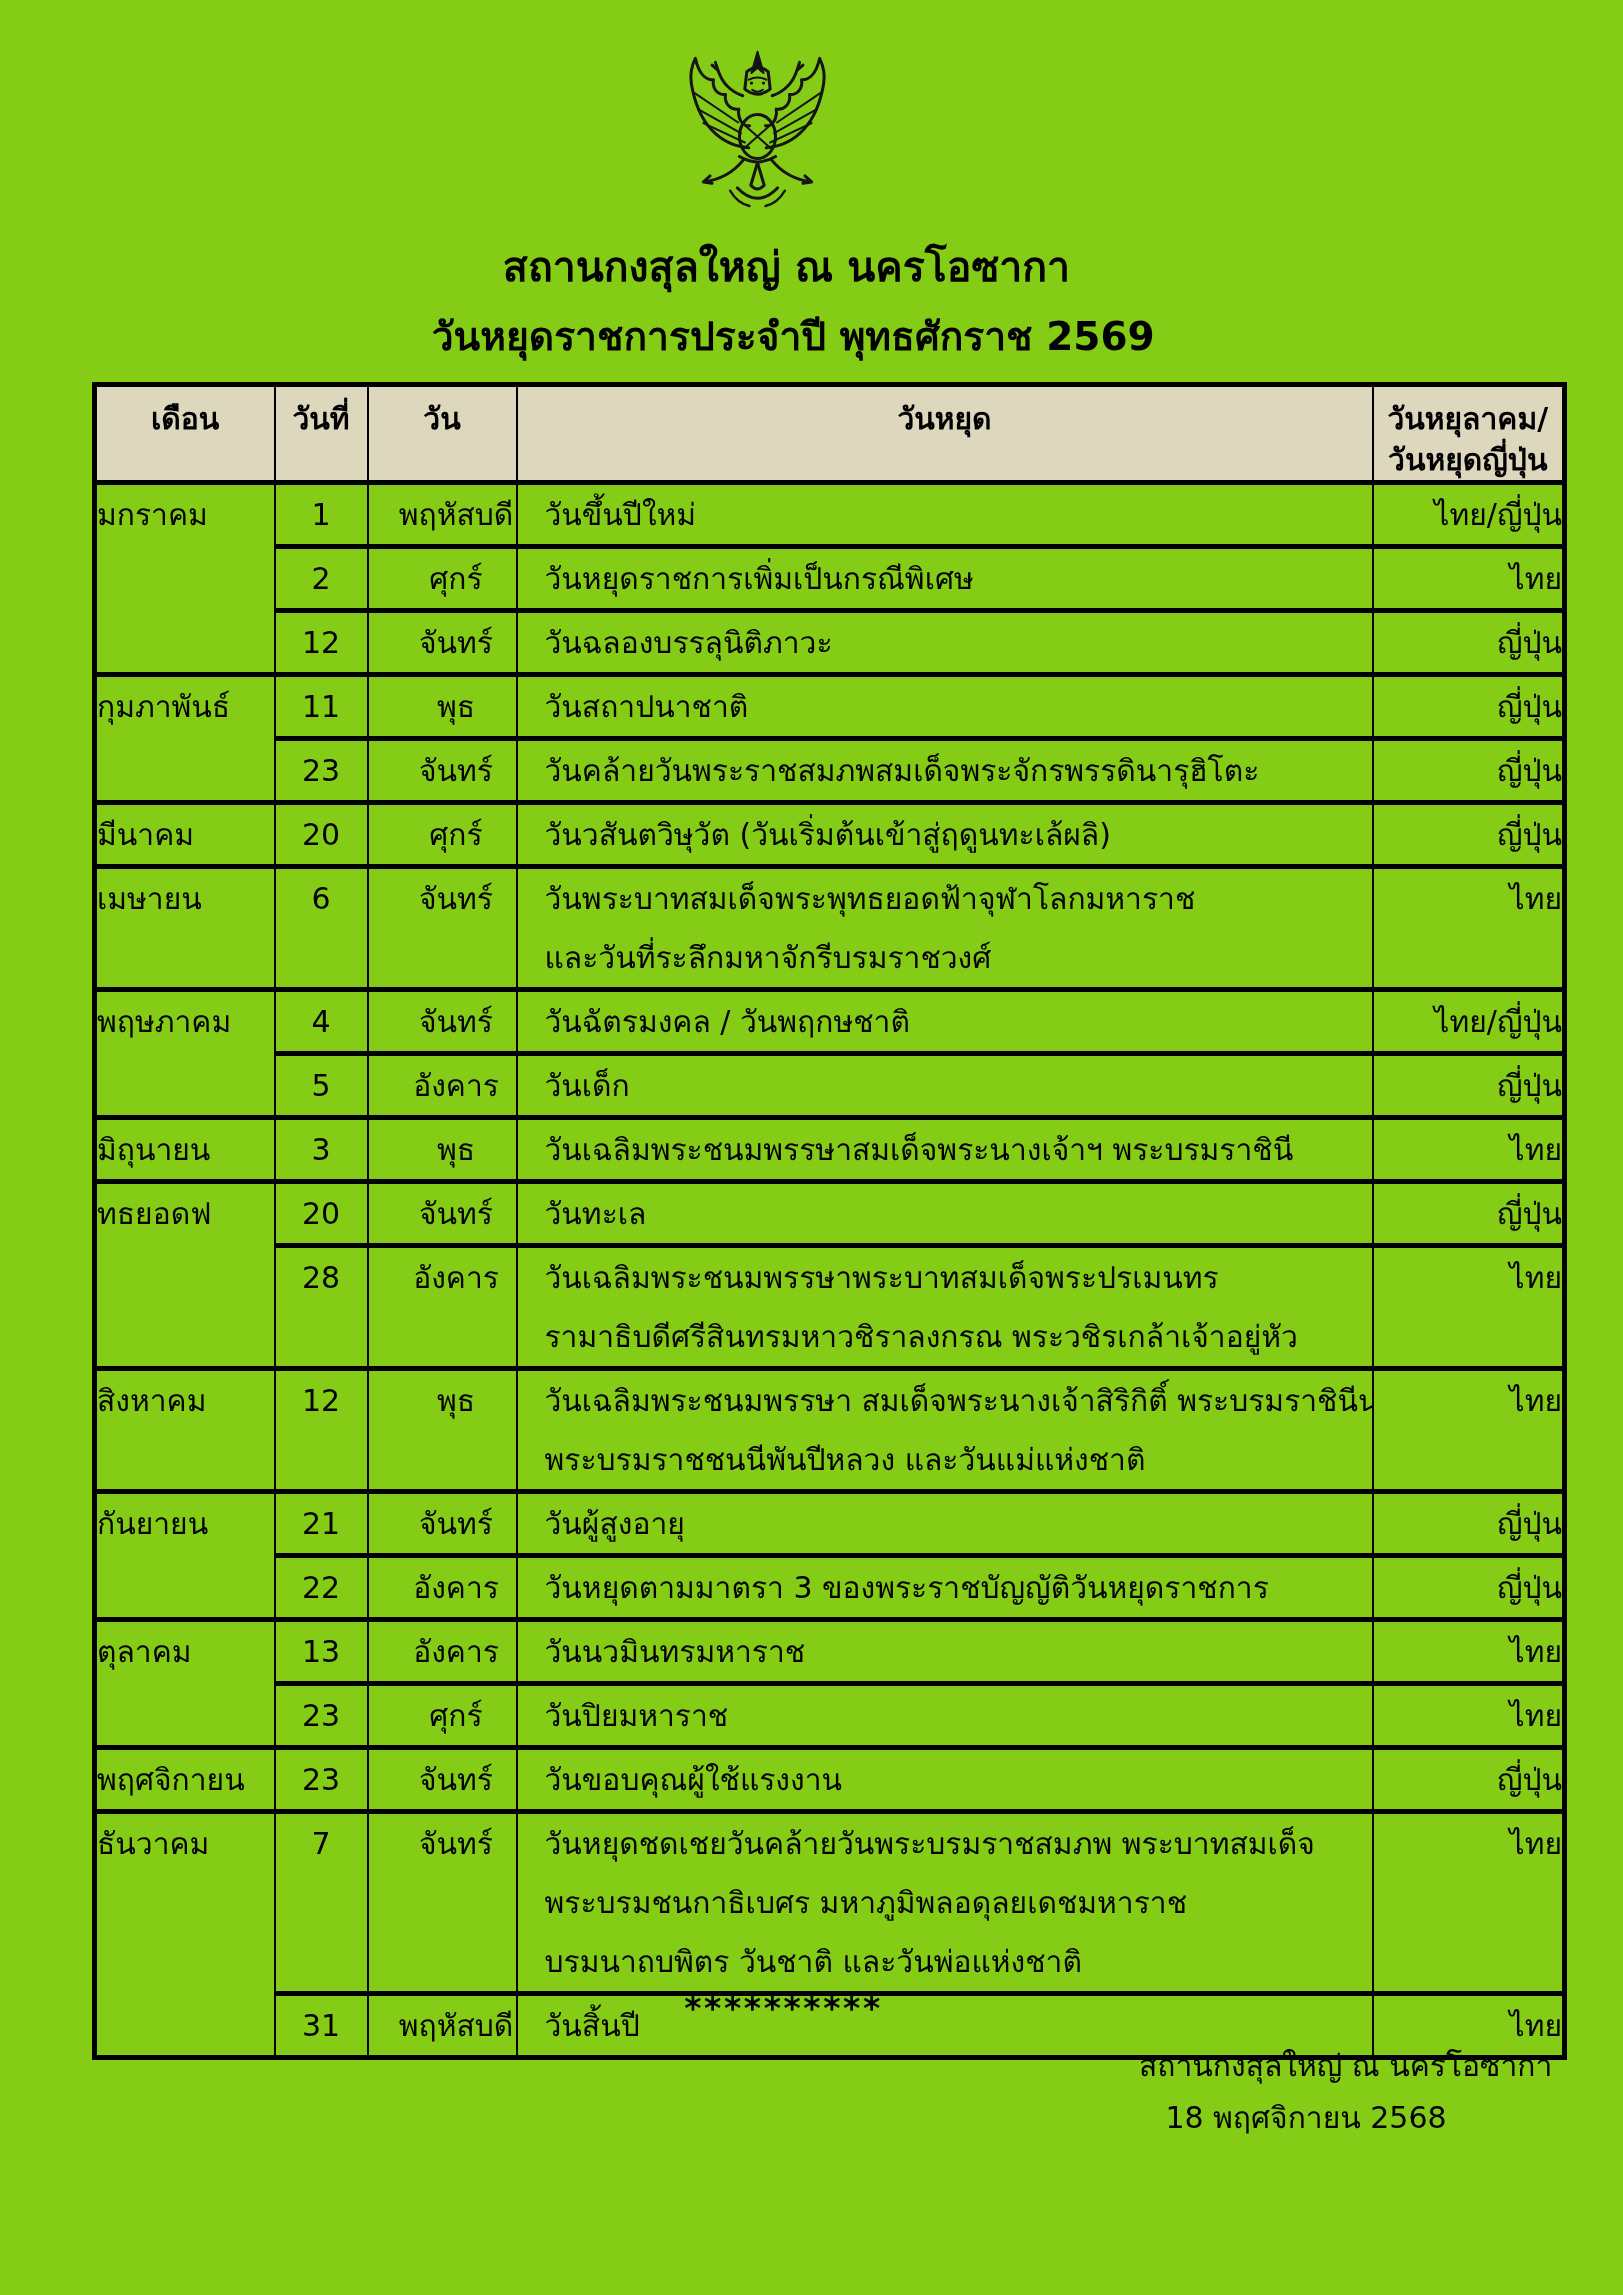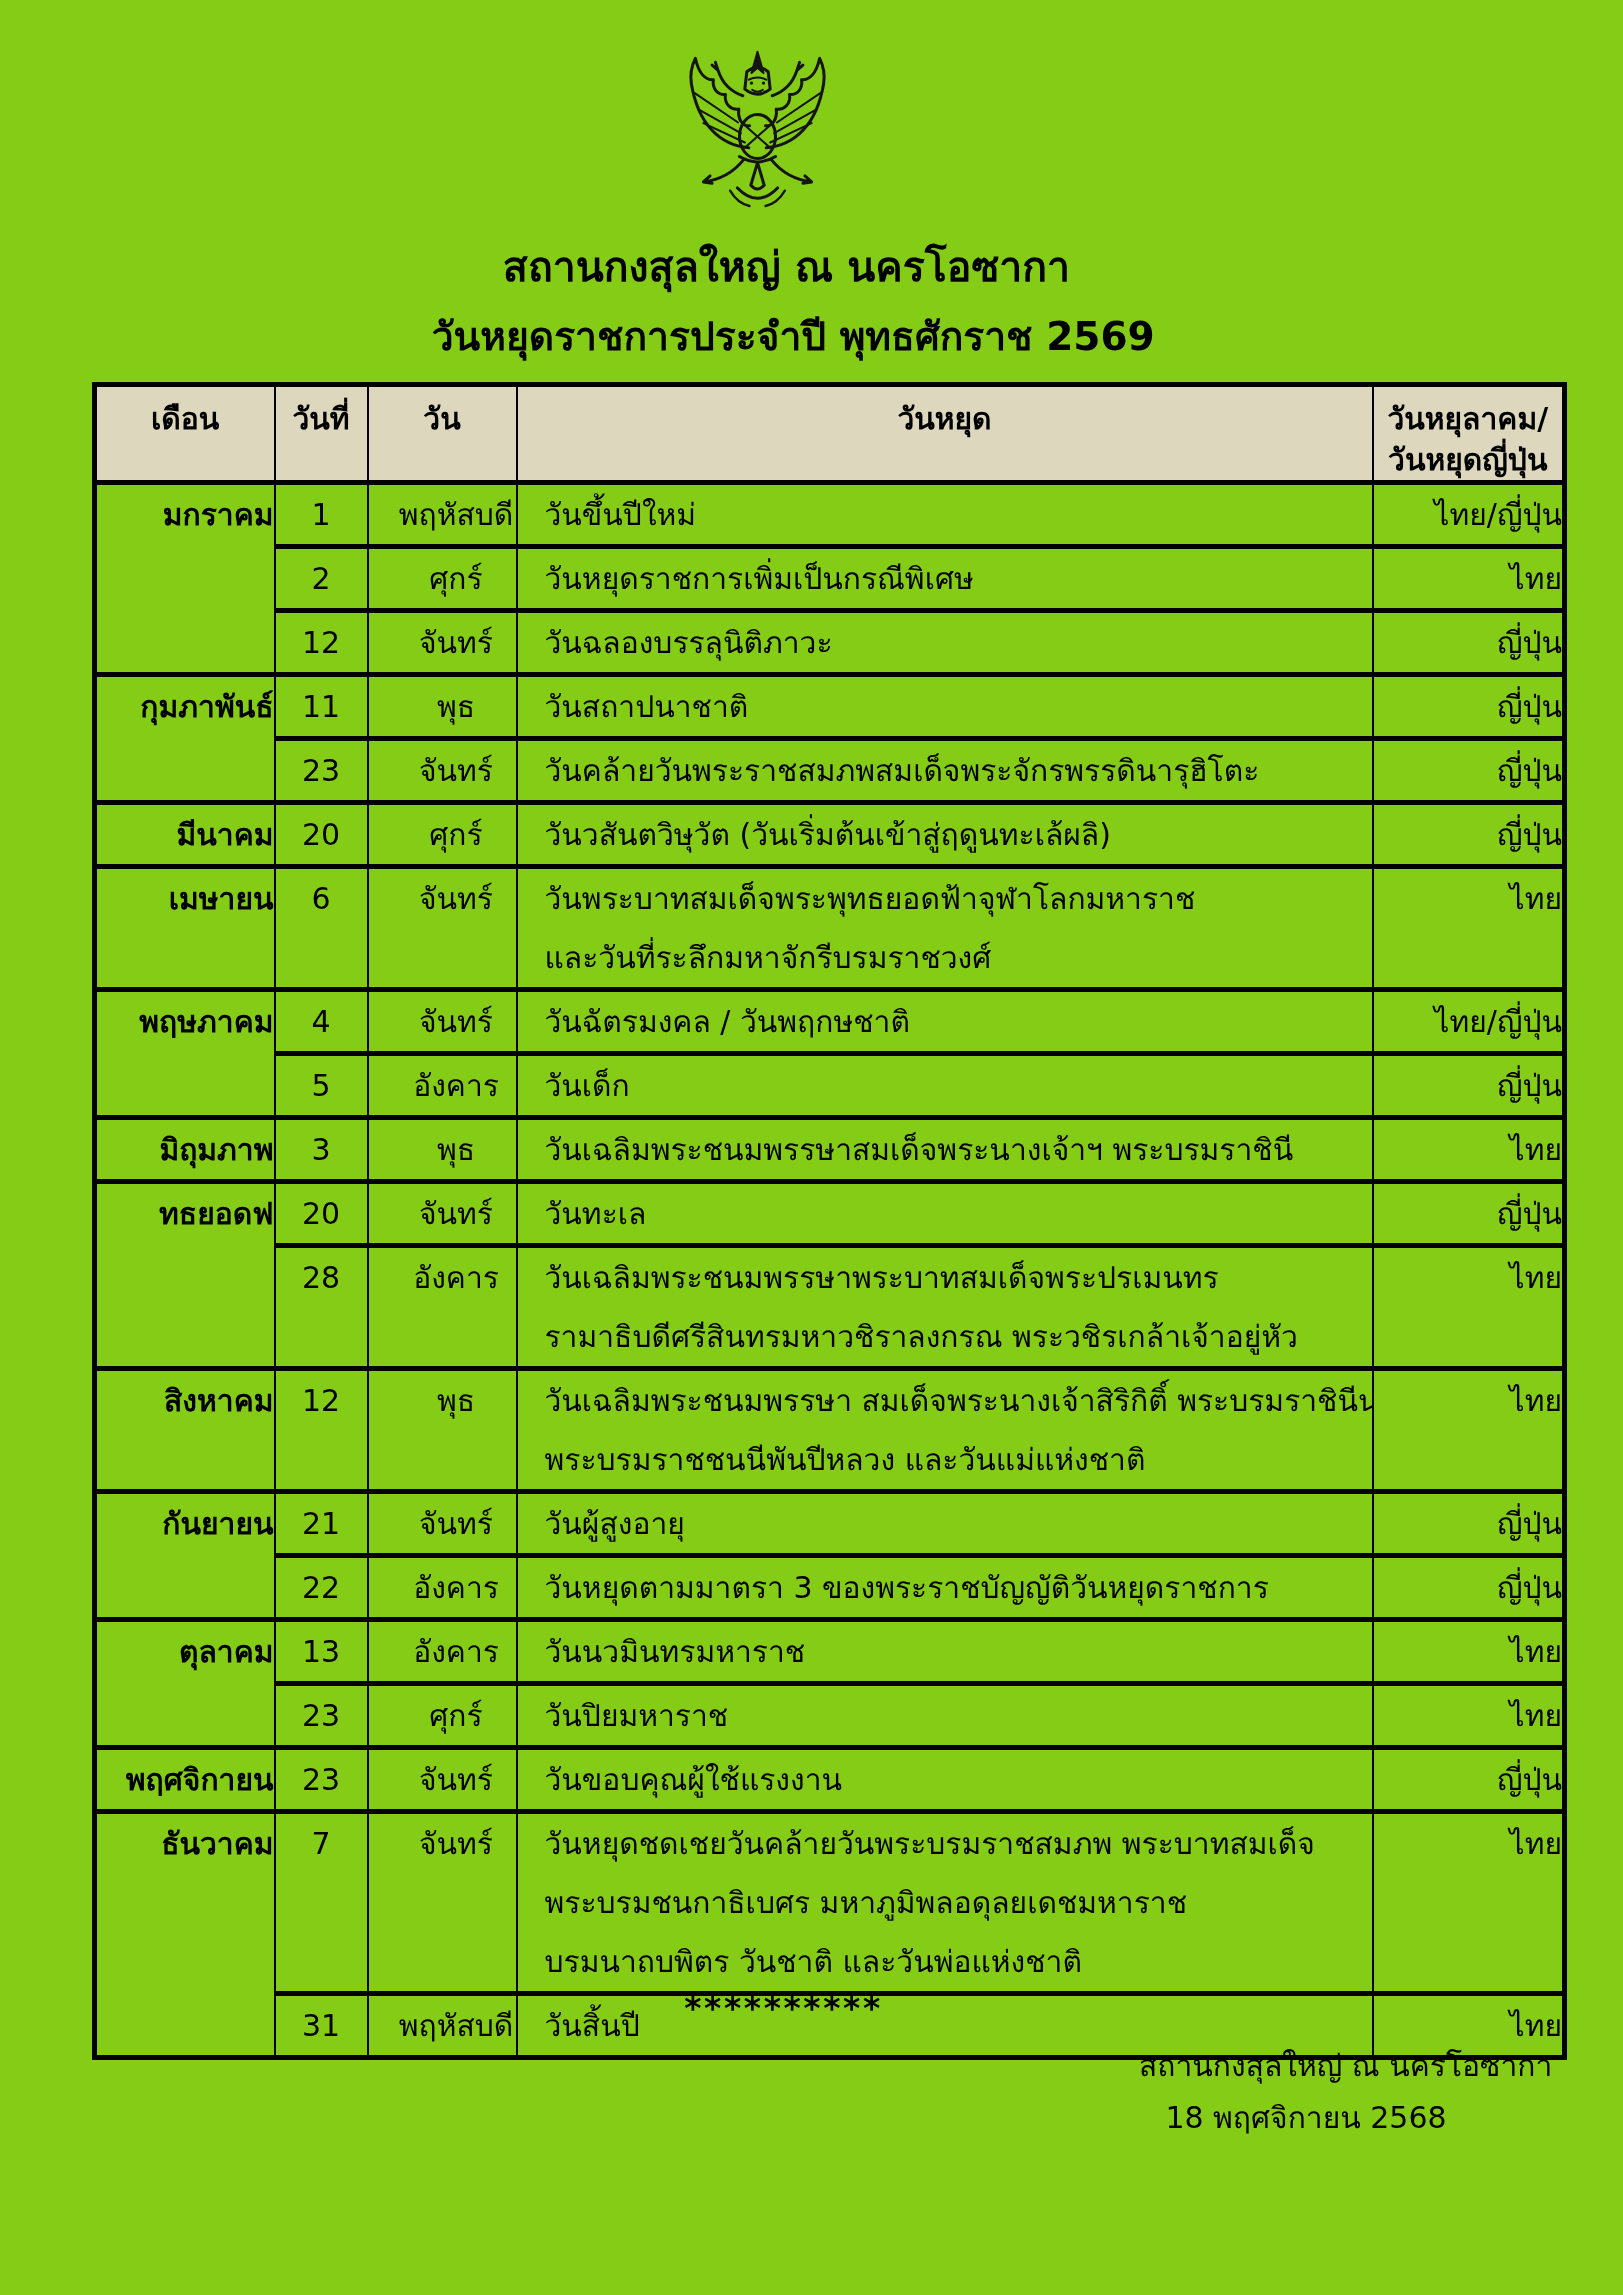--- a/index.html
+++ b/index.html
@@ -57,21 +57,21 @@
     height: 92px;
     font-weight: bold;
     text-align: center;
     padding-top: 10.5px;
     line-height: 41px;
   }
   tr.h1 { height: 59px; }
   tr.h2 { height: 118px; }
   tr.h3 { height: 177px; }
   td { line-height: 59px; }
-  td.month { font-weight: bold; text-align: right; }
+  td.month { font-weight: normal; text-align: left; }
   td.date  { text-align: center; }
   td.day   { text-align: center; padding-left: 28px; }
   td.holiday { text-align: left; padding-left: 27px; padding-right: 7.9px; }
   td.type  { text-align: right; }
   .holiday-line { white-space: nowrap; }
 
   
   .separator {
     position: absolute; left: 0; top: 1989px; width: 1567px;
     text-align: center; font-size: 33px; font-weight: bold; letter-spacing: 2.6px;
@@ -231,21 +231,21 @@
         <tr class="h1">
           <td class="date">5</td>
           <td class="day">อังคาร</td>
           <td class="holiday">
               <div class="holiday-line">วันเด็ก</div>
             </td>
           <td class="type">ญี่ปุ่น</td>
         </tr>
 
         <tr class="h1">
-          <td class="month">มิถุมภาพ</td>
+          <td class="month">มิถุนายน</td>
           <td class="date">3</td>
           <td class="day">พุธ</td>
           <td class="holiday">
               <div class="holiday-line">วันเฉลิมพระชนมพรรษาสมเด็จพระนางเจ้าฯ พระบรมราชินี</div>
             </td>
           <td class="type">ไทย</td>
         </tr>
 
         <tr class="h1">
           <td class="month" rowspan="2">ทธยอดฟ</td>

